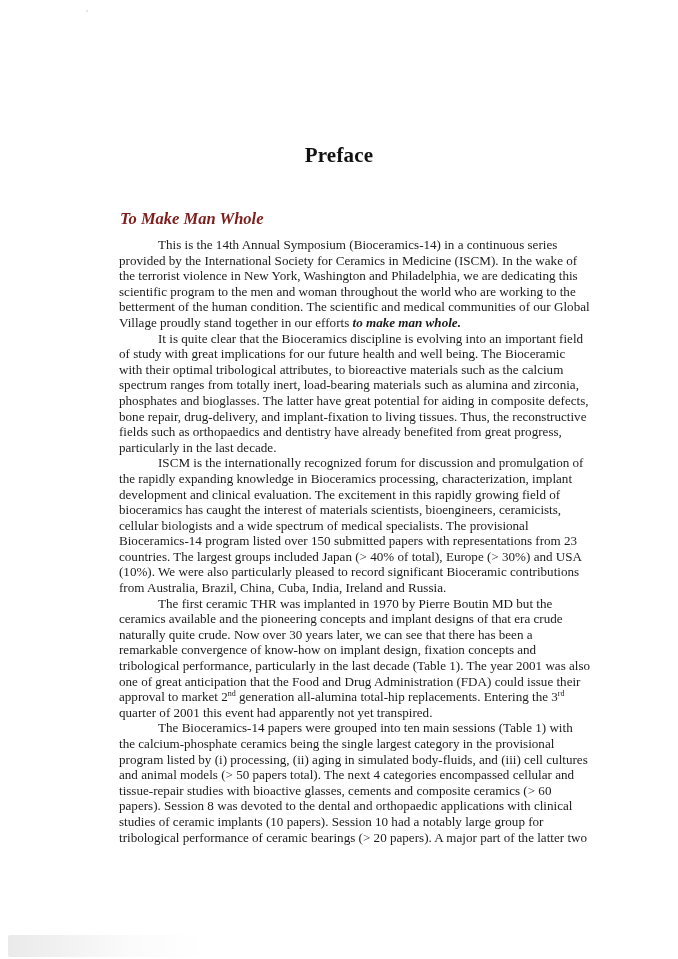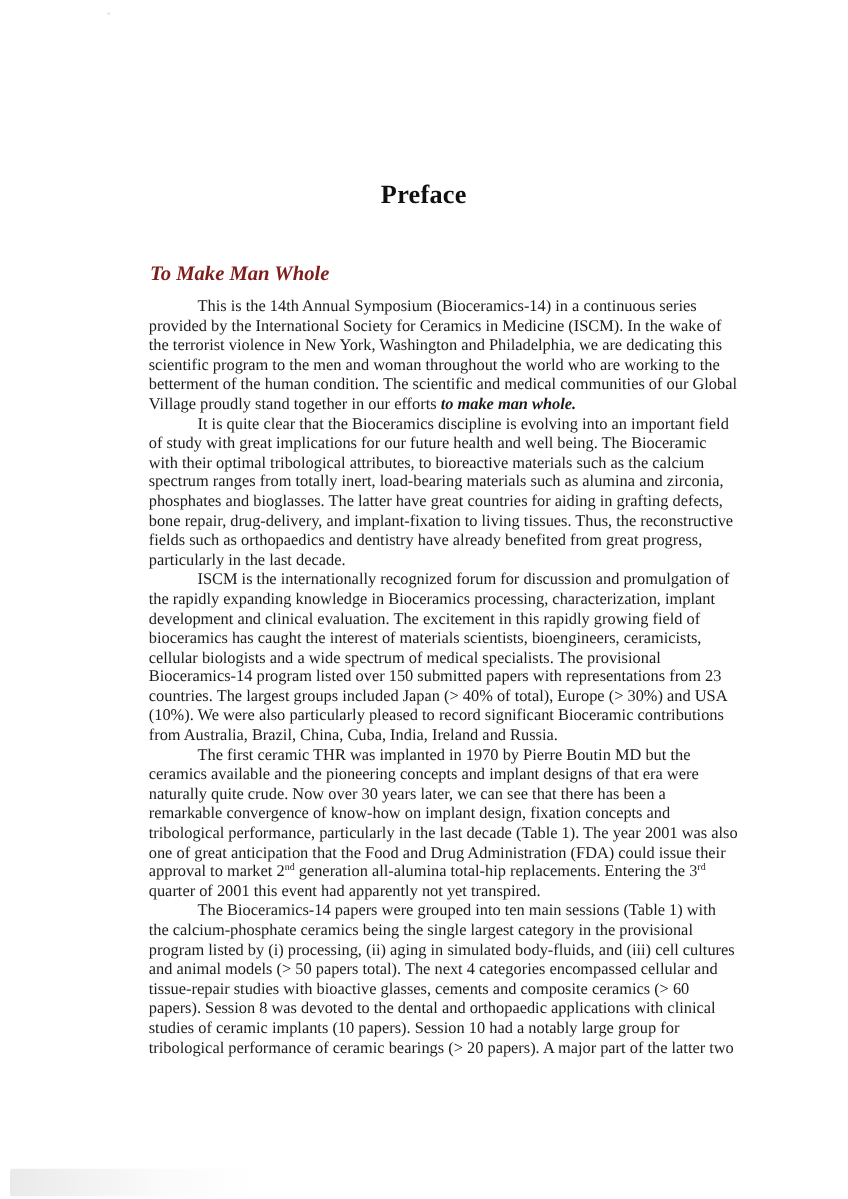--- a/index.html
+++ b/index.html
@@ -92,41 +92,41 @@
       <span class="line">scientific program to the men and woman throughout the world who are working to the</span>
       <span class="line">betterment of the human condition. The scientific and medical communities of our Global</span>
       <span class="line"><span>Village proudly stand together in our efforts </span><span class="emph">to make man whole.</span></span>
     </p>
 
     <p class="para">
       <span class="line indent">It is quite clear that the Bioceramics discipline is evolving into an important field</span>
       <span class="line">of study with great implications for our future health and well being. The Bioceramic</span>
       <span class="line">with their optimal tribological attributes, to bioreactive materials such as the calcium</span>
       <span class="line">spectrum ranges from totally inert, load-bearing materials such as alumina and zirconia,</span>
-      <span class="line">phosphates and bioglasses. The latter have great countries for aiding in grafting defects,</span>
+      <span class="line">phosphates and bioglasses. The latter have great potential for aiding in composite defects,</span>
       <span class="line">bone repair, drug-delivery, and implant-fixation to living tissues. Thus, the reconstructive</span>
       <span class="line">fields such as orthopaedics and dentistry have already benefited from great progress,</span>
       <span class="line">particularly in the last decade.</span>
     </p>
 
     <p class="para">
       <span class="line indent">ISCM is the internationally recognized forum for discussion and promulgation of</span>
       <span class="line">the rapidly expanding knowledge in Bioceramics processing, characterization, implant</span>
       <span class="line">development and clinical evaluation. The excitement in this rapidly growing field of</span>
       <span class="line">bioceramics has caught the interest of materials scientists, bioengineers, ceramicists,</span>
       <span class="line">cellular biologists and a wide spectrum of medical specialists. The provisional</span>
       <span class="line">Bioceramics-14 program listed over 150 submitted papers with representations from 23</span>
       <span class="line">countries. The largest groups included Japan (&gt; 40% of total), Europe (&gt; 30%) and USA</span>
       <span class="line">(10%). We were also particularly pleased to record significant Bioceramic contributions</span>
       <span class="line">from Australia, Brazil, China, Cuba, India, Ireland and Russia.</span>
     </p>
 
     <p class="para">
       <span class="line indent">The first ceramic THR was implanted in 1970 by Pierre Boutin MD but the</span>
-      <span class="line">ceramics available and the pioneering concepts and implant designs of that era were</span>
+      <span class="line">ceramics available and the pioneering concepts and implant designs of that era crude</span>
       <span class="line">naturally quite crude. Now over 30 years later, we can see that there has been a</span>
       <span class="line">remarkable convergence of know-how on implant design, fixation concepts and</span>
       <span class="line">tribological performance, particularly in the last decade (Table 1). The year 2001 was also</span>
       <span class="line">one of great anticipation that the Food and Drug Administration (FDA) could issue their</span>
       <span class="line"><span>approval to market 2</span><sup>nd</sup><span> generation all-alumina total-hip replacements. Entering the 3</span><sup>rd</sup></span>
       <span class="line">quarter of 2001 this event had apparently not yet transpired.</span>
     </p>
 
     <p class="para">
       <span class="line indent">The Bioceramics-14 papers were grouped into ten main sessions (Table 1) with</span>

